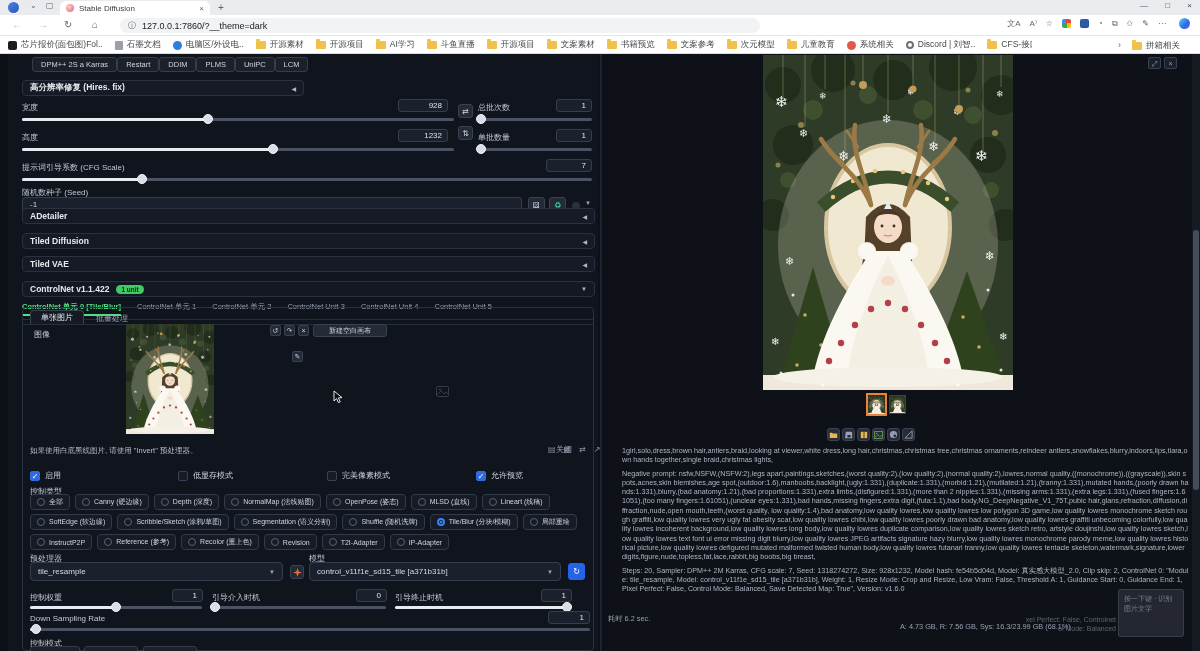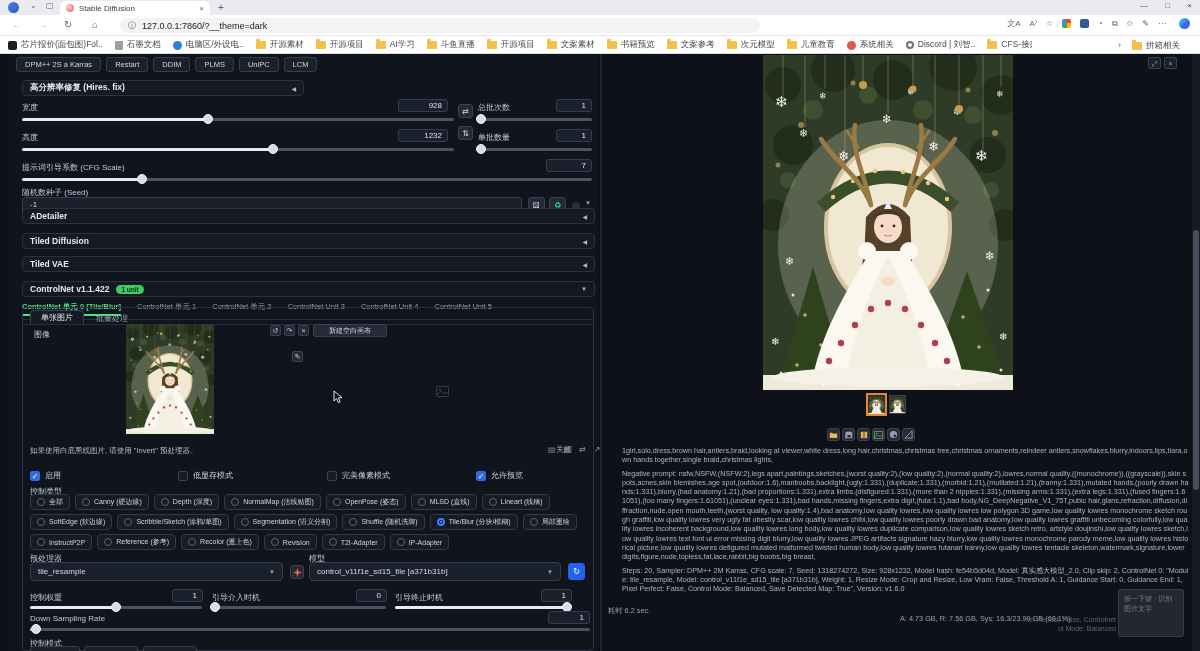--- a/index.html
+++ b/index.html
@@ -65,21 +65,21 @@
   .acc { position:absolute; height:16px; background:#151a24; border:1px solid #2a3140; border-radius:4px;
     display:flex; align-items:center; padding:0 7px; }
   .acc b { font-size:8.5px; color:#e4e8ef; font-weight:bold; }
   .acc .arr { margin-left:auto; font-size:6px; color:#aeb6c4; }
   .slider { position:absolute; height:3px; background:#4a5263; border-radius:2px; }
   .slider .fill { position:absolute; left:0; top:0; height:3px; background:#e7eaf0; border-radius:2px; }
   .slider .knob { position:absolute; top:-4px; width:10px; height:10px; border-radius:50%;
     background:#d9dde5; border:1px solid #f4f6f9; margin-left:-5px; }
   .btn-sq { position:absolute; background:#242a36; border:1px solid #3a4252; border-radius:3px;
     color:#cfd5df; font-size:8px; text-align:center; }
-  .samplers { position:absolute; left:16px; top:3px; display:flex; gap:5px; }
+  .samplers { position:absolute; left:32px; top:3px; display:flex; }
   .samplers span { background:#1b2029; border:1px solid #353d4c; border-radius:3px; color:#cfd5df;
     font-size:7.5px; padding:2px 8px; white-space:nowrap; }
   .badge { display:inline-block; background:#3fca63; color:#0a2b14; font-size:6.5px; font-weight:bold;
     border-radius:7px; padding:1px 5px; margin-left:7px; }
   .unittabs { position:absolute; left:22px; top:248px; width:572px; display:flex; gap:16px;
     border-bottom:1px solid #262d3b; padding-bottom:3px; }
   .unittabs span { font-size:7.5px; color:#99a2b3; white-space:nowrap; }
   .unittabs .on { color:#52e085; font-weight:bold; border-bottom:2px solid #52e085; padding-bottom:2px; }
   .cnbox { position:absolute; left:22px; top:253px; width:572px; height:344px;
     border:1px solid #2a3140; border-radius:4px; }
@@ -113,21 +113,21 @@
   .mainimg { position:absolute; left:763px; top:1px; width:250px; height:335px; }
   .cornerbtn { position:absolute; width:13px; height:12px; background:#1b212c; border:1px solid #3a4252;
     border-radius:2px; color:#9aa2b2; font-size:7px; text-align:center; line-height:11px; }
   .thumb1 { position:absolute; left:866px; top:339px; width:21px; height:23px; border:2px solid #e8833a; }
   .thumb2 { position:absolute; left:889px; top:341px; width:17px; height:19px; border:1px solid #3a4252; }
   .gbtn { position:absolute; top:374px; width:13px; height:13px; background:#262c38; border:1px solid #3a4252;
     border-radius:3px; display:flex; align-items:center; justify-content:center; }
   .info { position:absolute; left:608px; top:392px; width:581px; height:152px; overflow:hidden;
     font-size:7.2px; line-height:9.3px; color:#aeb5c2; }
   .info p { margin-bottom:4px; word-break:break-all;margin-left:14px; }
-  .tiny { position:absolute; font-size:7.3px; color:#98a0b0; }
+  .tiny { position:absolute; font-size:7.3px; color:#98a0b0;margin-top:8px; }
   .faint { position:absolute; font-size:7px; color:#5d6575; }
   .popup { position:absolute; left:1118px; top:535px; width:66px; height:48px; border-radius:3px;
     background:rgba(170,180,195,0.14); border:1px solid rgba(255,255,255,0.10);
     font-size:7px; color:rgba(215,222,235,0.45); padding:4px 5px; line-height:10px; overflow:hidden; }
   .pgscroll { position:absolute; left:1192px; top:0; width:8px; height:597px; background:#161a23; }
   .pgthumb { position:absolute; left:1193px; top:176px; width:6px; height:260px; background:#454d5d; border-radius:3px; }
   .cursor { position:absolute; left:333px; top:336px; }
   .ghostimg { position:absolute; left:436px; top:332px; opacity:.28; }
 </style>
 </head>

